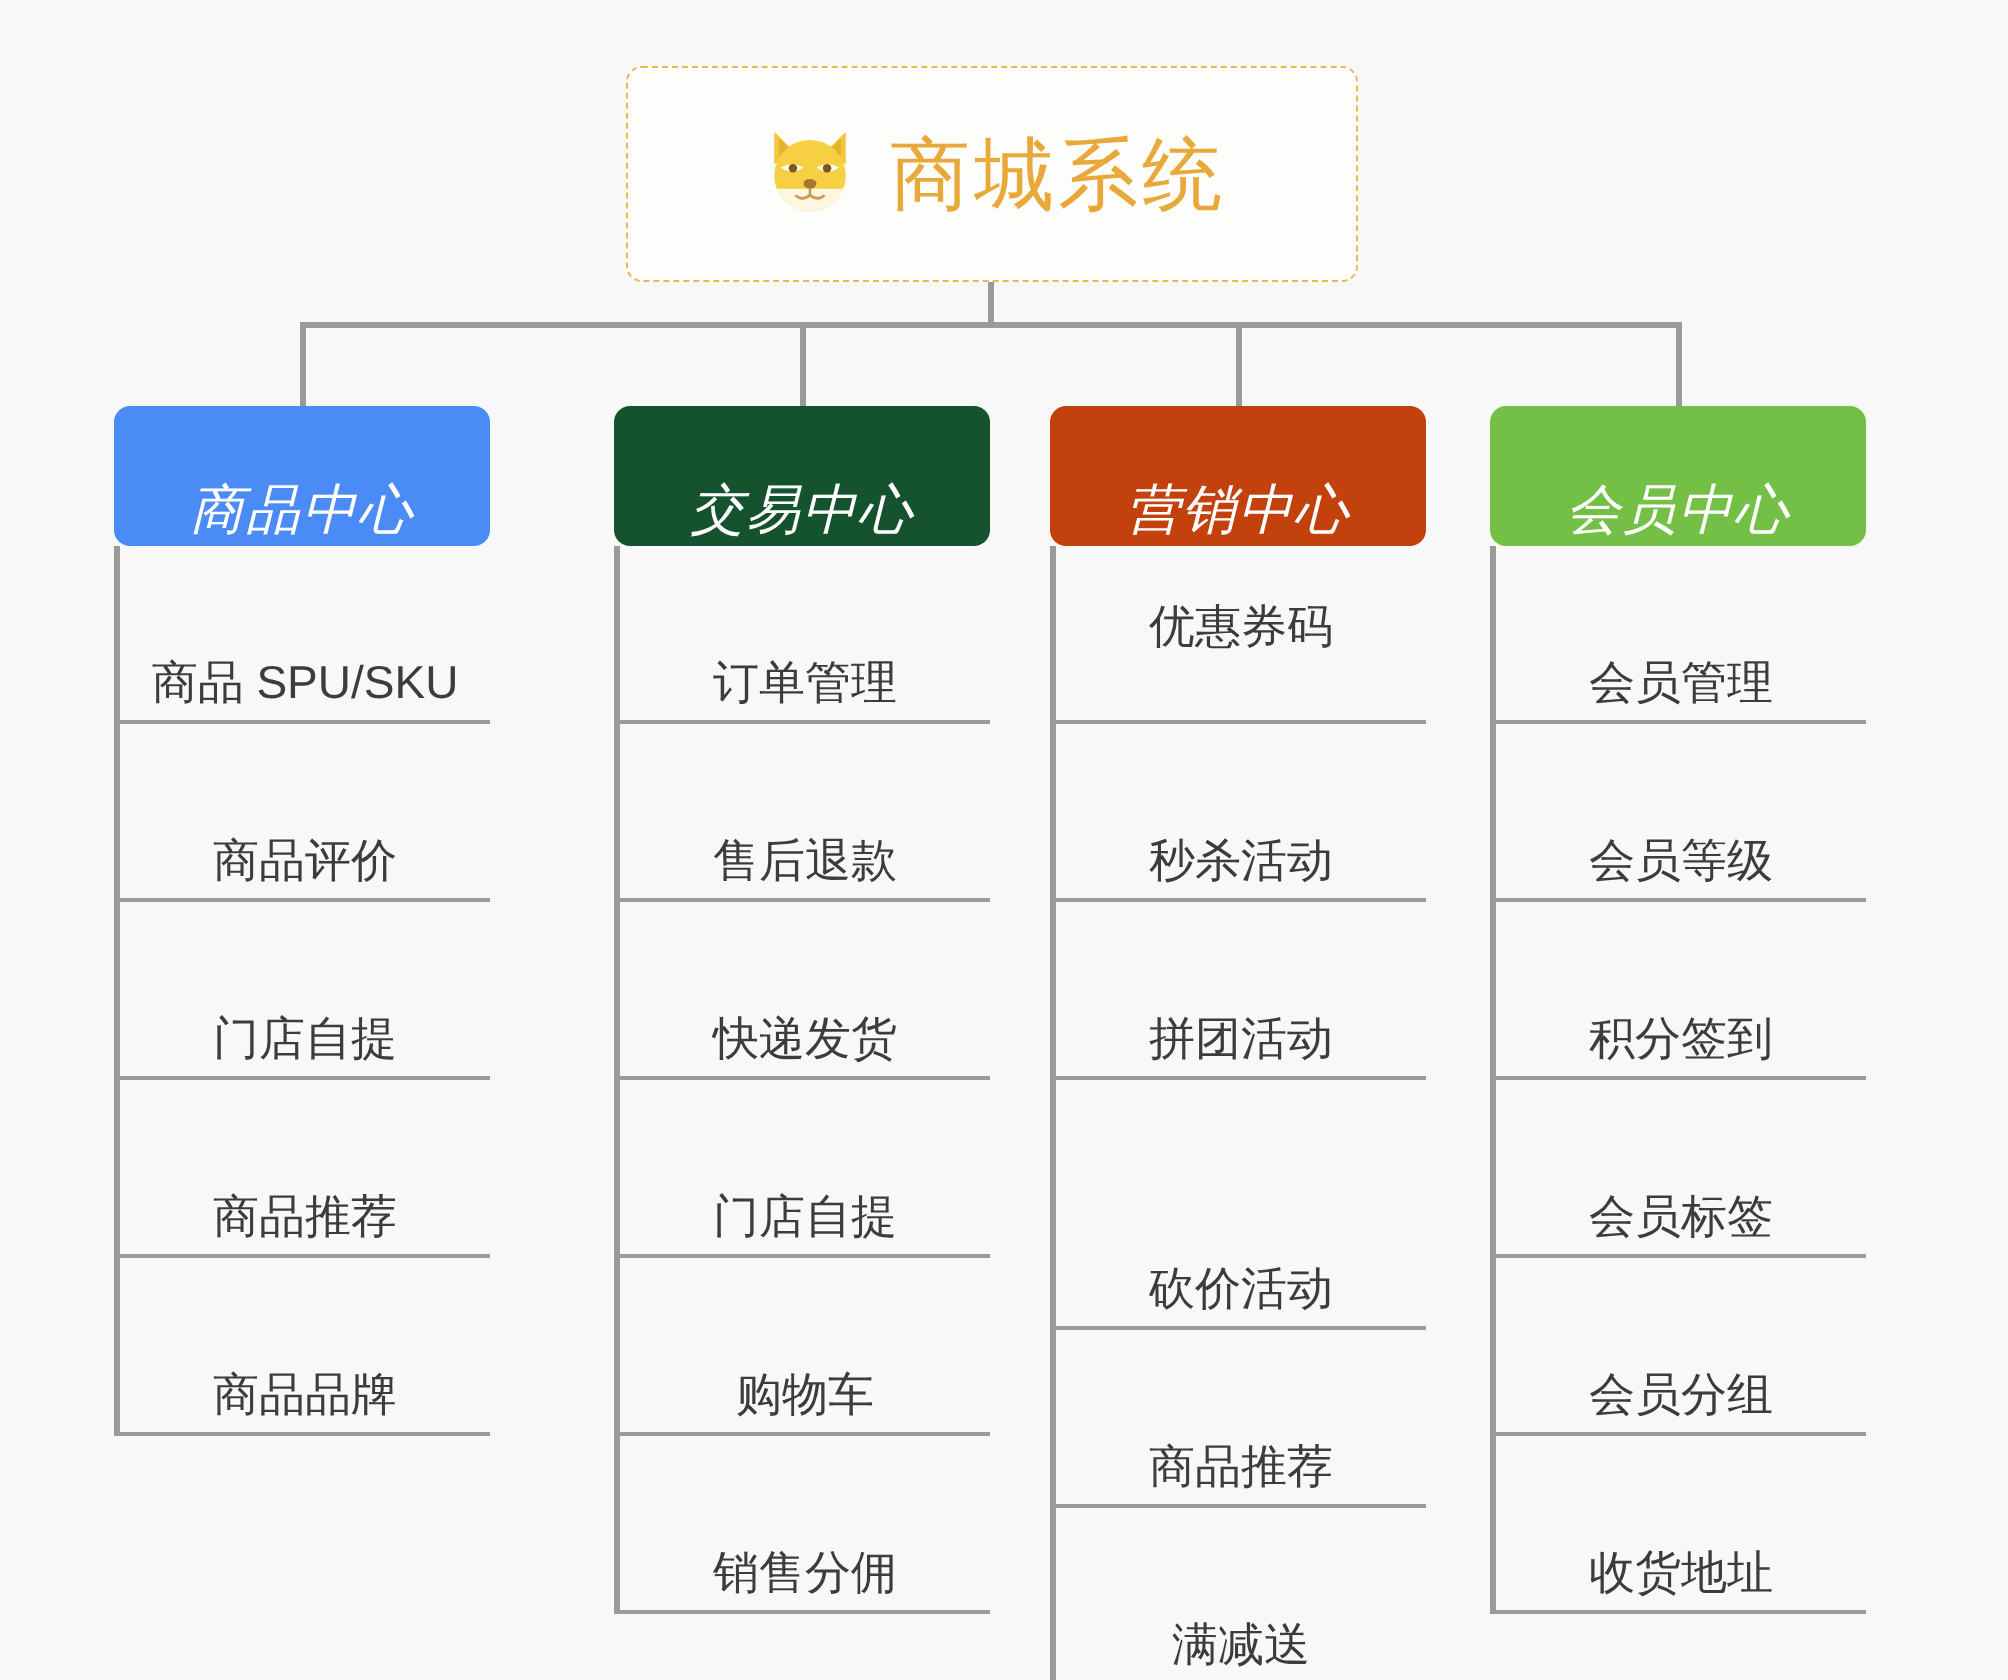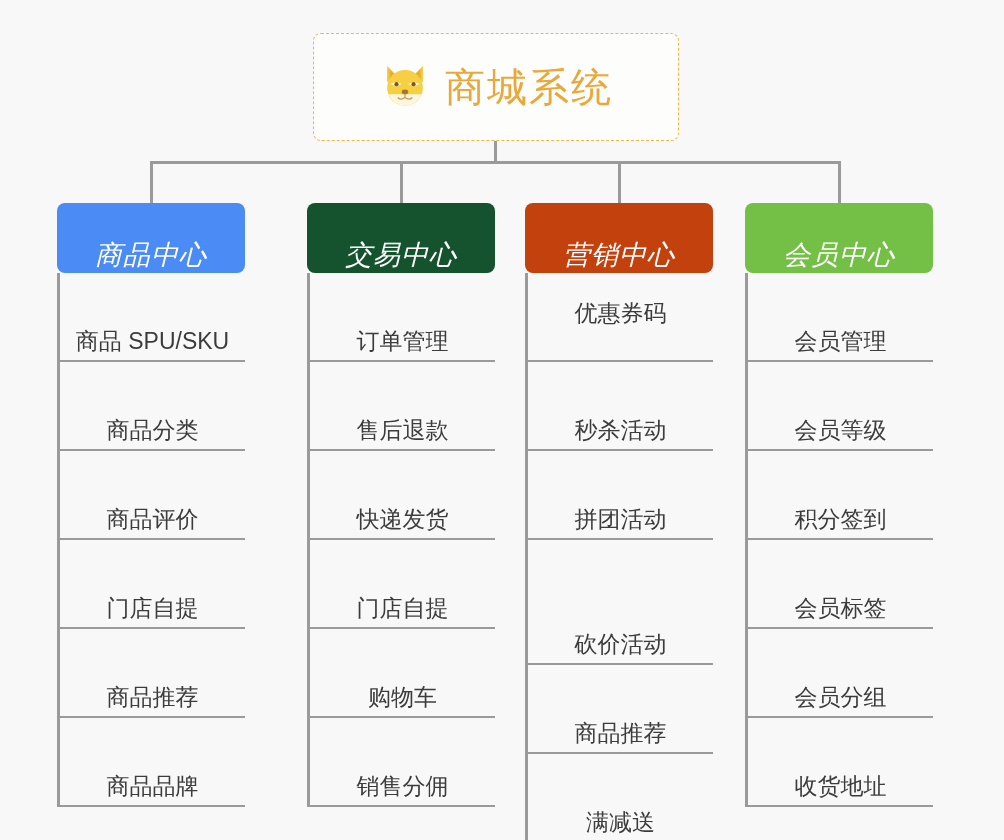--- a/index.html
+++ b/index.html
@@ -139,23 +139,20 @@
 
   <div class="column" style="left:57px;">
     <div class="col-header" style="background: rgb(74, 139, 245);">
       <span>商品中心</span>
     </div>
     <div class="col-items" style="border-left-color: rgb(154, 154, 154);">
       <div class="item" style="border-bottom-color: rgb(154, 154, 154);">
           <span class="item-label">商品 SPU/SKU</span>
         </div>
       <div class="item" style="border-bottom-color: rgb(154, 154, 154);">
-          <span class="item-label">商品分类</span>
-        </div>
-      <div class="item" style="border-bottom-color: rgb(154, 154, 154);">
           <span class="item-label">商品评价</span>
         </div>
       <div class="item" style="border-bottom-color: rgb(154, 154, 154);">
           <span class="item-label">门店自提</span>
         </div>
       <div class="item" style="border-bottom-color: rgb(154, 154, 154);">
           <span class="item-label">商品推荐</span>
         </div>
       <div class="item" style="border-bottom-color: rgb(154, 154, 154);">
           <span class="item-label">商品品牌</span>

